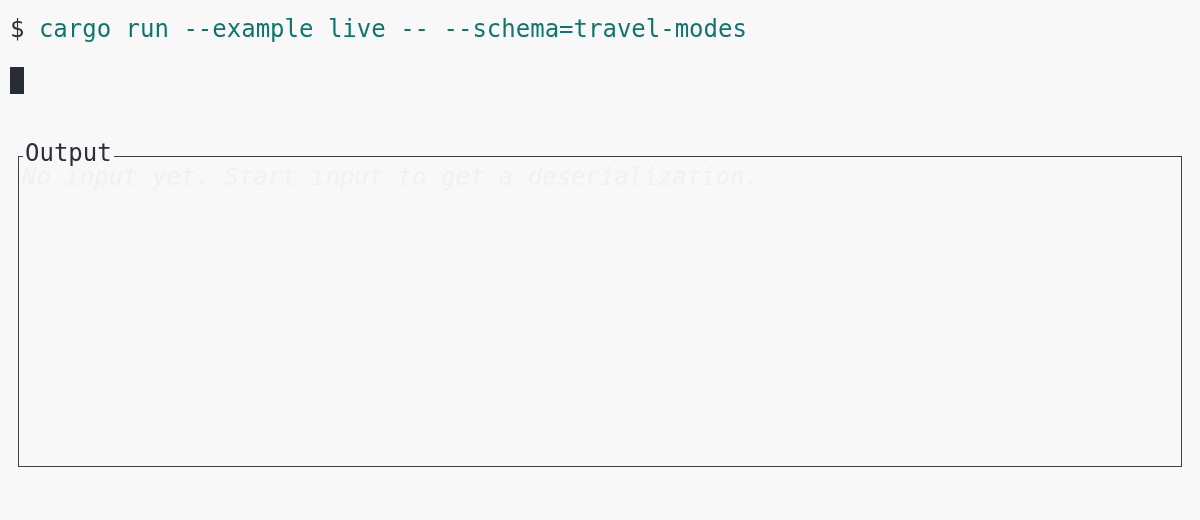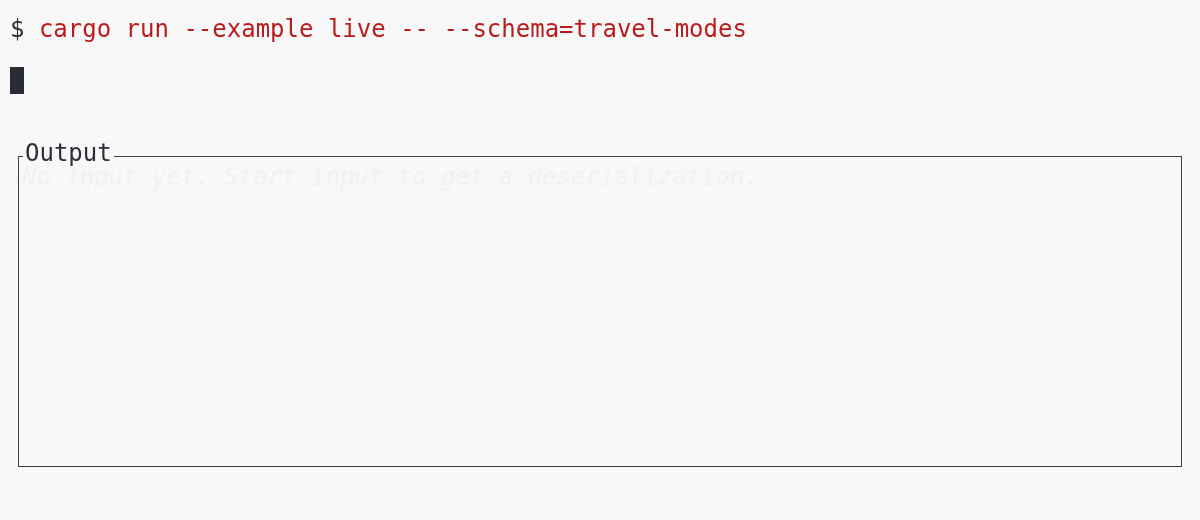--- a/index.html
+++ b/index.html
@@ -33,21 +33,21 @@
     white-space: pre;
     font-size: 24px;
     line-height: 30px;
     letter-spacing: 0px;
     color: #2b2f38;
   }
   .prompt-sigil {
     color: #2b2f38;
   }
   .prompt-command {
-    color: #b91c1c;
+    color: #0f766e;
   }
 
   
   .input-line {
     position: absolute;
     left: 10px;
     top: 64px;
     height: 32px;
     display: flex;
     align-items: center;

